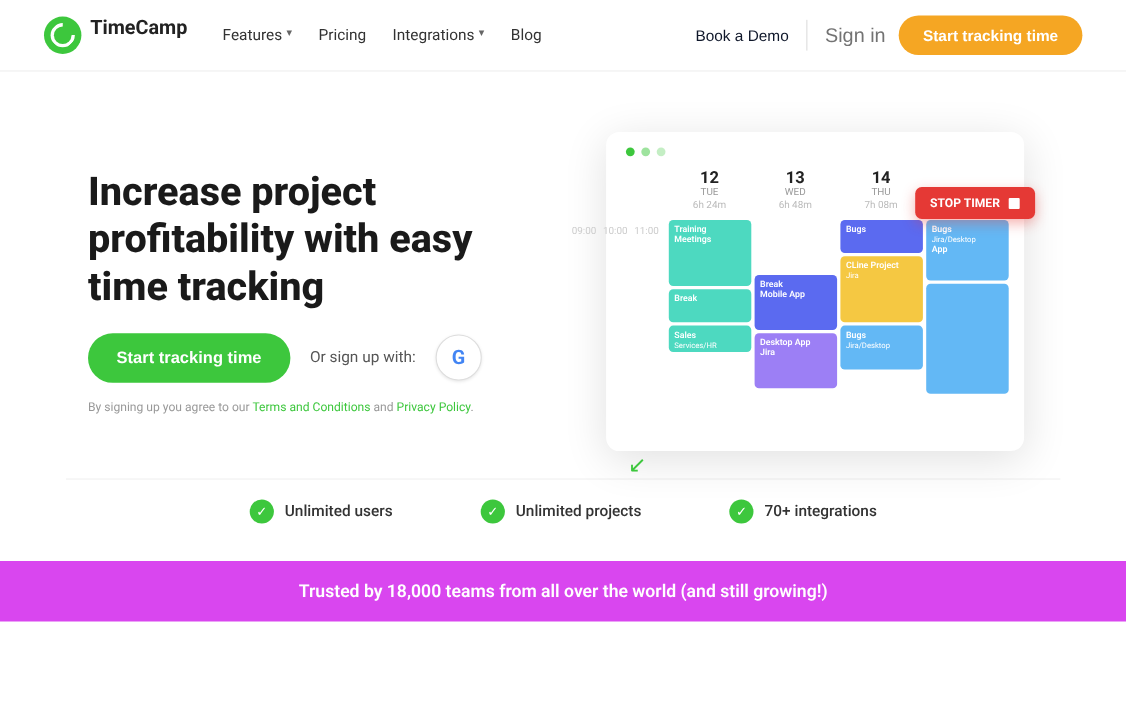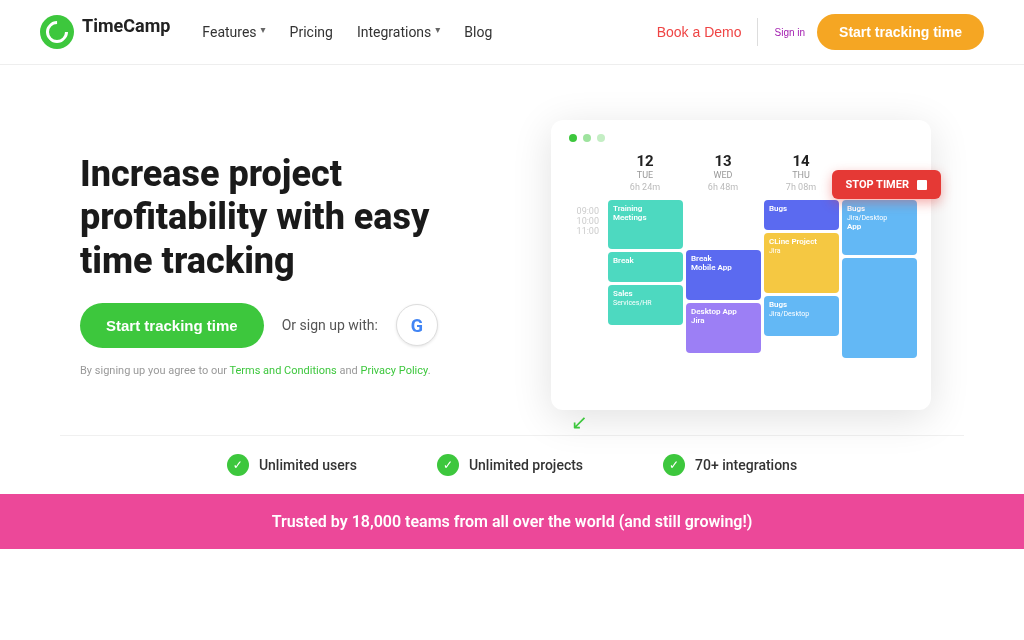--- a/index.html
+++ b/index.html
@@ -31,24 +31,24 @@
     .logo-text { font-size: 18px; font-weight: 700; color: #222; }
     .nav-links { display: flex; align-items: center; gap: 24px; }
     .nav-item {
       display: flex; align-items: flex-start; gap: 4px;
       font-size: 14px; color: #333; cursor: pointer; text-decoration: none;
     }
     .nav-chevron { font-size: 10px; color: #666; }
     .navbar-right { display: flex; align-items: center; gap: 12px; }
     .nav-divider { width: 1px; height: 28px; background: #ddd; margin: 0 4px; }
     .btn-book {
-      font-size: 14px; color: #ef4444; cursor: pointer; text-decoration: none; background: none; border: none;
+      font-size: 14px; color: #0f172a; cursor: pointer; text-decoration: none; background: none; border: none;
     }
     .btn-signin {
-      font-size: 10px; color: #a21caf; cursor: pointer; background: none; border: none;
+      font-size: 18px; color: #737373; cursor: pointer; background: none; border: none;
     }
     .btn-cta {
       background: #f5a623; color: #fff; border: none; border-radius: 25px;
       padding: 10px 22px; font-size: 14px; font-weight: 600; cursor: pointer;
     }
 
     
     .hero {
       display: flex; align-items: center; justify-content: space-between;
       padding: 50px 62px 20px 80px; min-height: 370px;
@@ -83,21 +83,21 @@
     .dot-2 { background: #3dc73d; opacity: 0.5; }
     .dot-3 { background: #3dc73d; opacity: 0.3; }
 
     .cal-header { display: grid; grid-template-columns: 40px 1fr 1fr 1fr 1fr; gap: 2px; margin-bottom: 4px; }
     .cal-header-cell { text-align: center; }
     .cal-day-num { font-size: 15px; font-weight: 700; color: #222; }
     .cal-day-name { font-size: 9px; color: #999; text-transform: uppercase; }
     .cal-hours { font-size: 9px; color: #bbb; margin-top: 2px; }
 
     .cal-body { display: grid; grid-template-columns: 40px 1fr 1fr 1fr 1fr; gap: 3px; height: 200px; }
-    .time-col { display: flex; flex-direction: column; justify-content: flex-start; padding-top: 10px; }
+    .time-col { display: flex; flex-direction: row; justify-content: flex-end; padding-top: 10px; }
     .time-label { font-size: 9px; color: #ccc; text-align: right; padding-right: 6px; }
 
     .cal-col { position: relative; display: flex; flex-direction: column; gap: 3px; padding-top: 4px; }
 
     .cal-event {
       border-radius: 4px; padding: 4px 5px; font-size: 8px; font-weight: 600;
       color: #fff; flex-shrink: 0;
     }
     .ev-teal { background: #4dd9c0; }
     .ev-blue { background: #5b6af0; }
@@ -128,23 +128,23 @@
     .feature-item { display: flex; align-items: center; gap: 10px; }
     .check-circle {
       width: 22px; height: 22px; background: #3dc73d; border-radius: 50%;
       display: flex; align-items: center; justify-content: center;
       color: #fff; font-size: 12px; flex-shrink: 0;
     }
     .feature-text { font-size: 14px; color: #333; font-weight: 500; }
 
     
     .footer-banner {
-      background: #ec4899; color: #fff;
+      background: #d946ef; color: #fff;
       text-align: center; padding: 18px;
-      font-size: 16px; font-weight: 600;
+      font-size: 16px; font-weight: 600; margin-top: 16px;
     }
   </style>
 </head>
 <body>
 
 <nav class="navbar">
   <div class="navbar-left">
     <a class="logo">
       <div class="logo-icon"></div>
       <span class="logo-text">TimeCamp</span>
@@ -215,23 +215,23 @@
       </div>
 
       <div class="cal-body">
         <div class="time-col">
           <div class="time-label">09:00</div>
           <div class="time-label">10:00</div>
           <div class="time-label">11:00</div>
         </div>
 
         <div class="cal-col">
-          <div class="cal-event ev-teal" style="height:49px">Training<br>Meetings</div>
+          <div class="cal-event ev-teal" style="height:60px">Training<br>Meetings</div>
           <div class="cal-event ev-teal" style="height:30px">Break</div>
-          <div class="cal-event ev-teal" style="height:40px">Sales<br><span style="font-weight:400;font-size:7px">Services/HR</span></div>
+          <div class="cal-event ev-teal" style="height:24px">Sales<br><span style="font-weight:400;font-size:7px">Services/HR</span></div>
         </div>
 
         <div class="cal-col">
           <div class="cal-event ev-blue" style="height:50px;margin-top:50px">Break<br>Mobile App</div>
           <div class="cal-event ev-purple" style="height:50px">Desktop App<br>Jira</div>
         </div>
 
         <div class="cal-col">
           <div class="cal-event ev-blue" style="height:30px">Bugs</div>
           <div class="cal-event ev-yellow" style="height:60px">CLine Project<br><span style="font-weight:400;font-size:7px">Jira</span></div>

